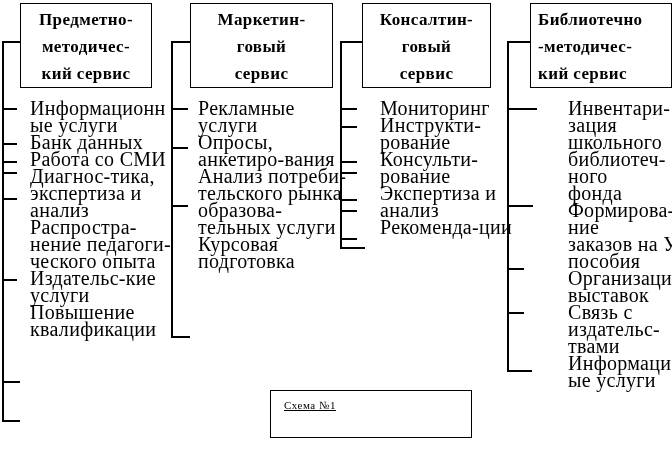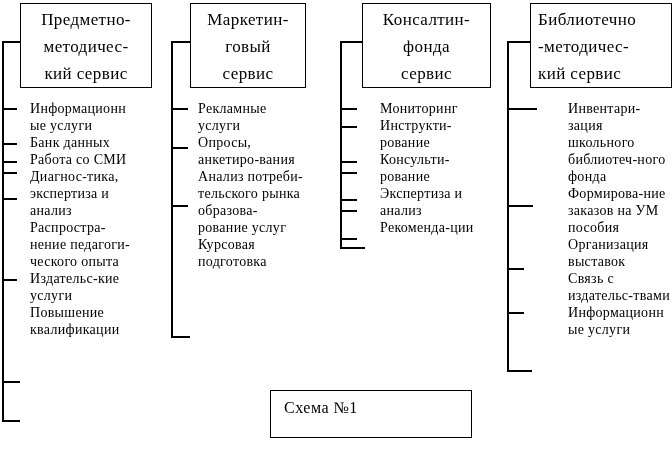--- a/index.html
+++ b/index.html
@@ -16,83 +16,84 @@
   .hbox {
     position: absolute;
     top: 3px;
     height: 85px;
     border: 1.5px solid #000;
     box-sizing: border-box;
     background: #fff;
   }
   .hbox .htitle {
     white-space: pre-line;
-    font-weight: normal;
+    font-weight: bold;
     font-size: 17px;
     line-height: 27px;
     letter-spacing: 0.4px;
     text-align: center;
     padding-top: 2px;
   }
   .hbox.left-align .htitle { text-align: left; padding-left: 7px; }
   .b1 { left: 20px;  width: 132px; }
-  .b2 { left: 190px; width: 116px; }
+  .b2 { left: 190px; width: 143px; }
   .b3 { left: 362px; width: 129px; }
   .b4 { left: 530px; width: 142px; }
   
   .h { position: absolute; height: 1.5px; background: #000; }
   .v { position: absolute; width: 1.5px;  background: #000; }
   
   .list {
     position: absolute;
     top: 100px;
     white-space: pre-line;
-    font-size: 14px;
+    font-size: 20px;
     line-height: 17px;
     letter-spacing: 0.3px;
   }
   .l1 { left: 30px; }
   .l2 { left: 198px; }
   .l3 { left: 380px; }
   .l4 { left: 568px; }
   
   .caption-box {
     position: absolute;
     left: 270px;
     top: 390px;
     width: 202px;
     height: 48px;
     border: 1.5px solid #000;
     box-sizing: border-box;
     background: #fff;
   }
   .caption-box .clabel {
-    font-size: 16px;
+    font-size: 11px;
     letter-spacing: 0.5px;
     padding: 8px 0 0 13px;
+    text-decoration: underline;
   }
 </style>
 </head>
 <body>
 
 <div class="canvas">
 
   <div class="hbox b1">
     <div class="htitle">Предметно-
 методичес-
 кий сервис</div>
   </div>
   <div class="hbox b2">
     <div class="htitle">Маркетин-
 говый
 сервис</div>
   </div>
   <div class="hbox b3">
     <div class="htitle">Консалтин-
-фонда
+говый
 сервис</div>
   </div>
   <div class="hbox b4 left-align">
     <div class="htitle">Библиотечно
 -методичес-
 кий сервис</div>
   </div>
 
   <div class="v" style="left:2px;  top:41px; height:381px;"></div>
   <div class="h" style="left:2px;  top:41px;  width:18px;"></div>
@@ -145,21 +146,21 @@
 услуги
 Повышение
 квалификации</div>
   <div class="list l2">Рекламные
 услуги
 Опросы,
 анкетиро-вания
 Анализ потреби-
 тельского рынка
 образова-
-рование услуг
+тельных услуги
 Курсовая
 подготовка</div>
   <div class="list l3">Мониторинг
 Инструкти-
 рование
 Консульти-
 рование
 Экспертиза и
 анализ
 Рекоменда-ции</div>

